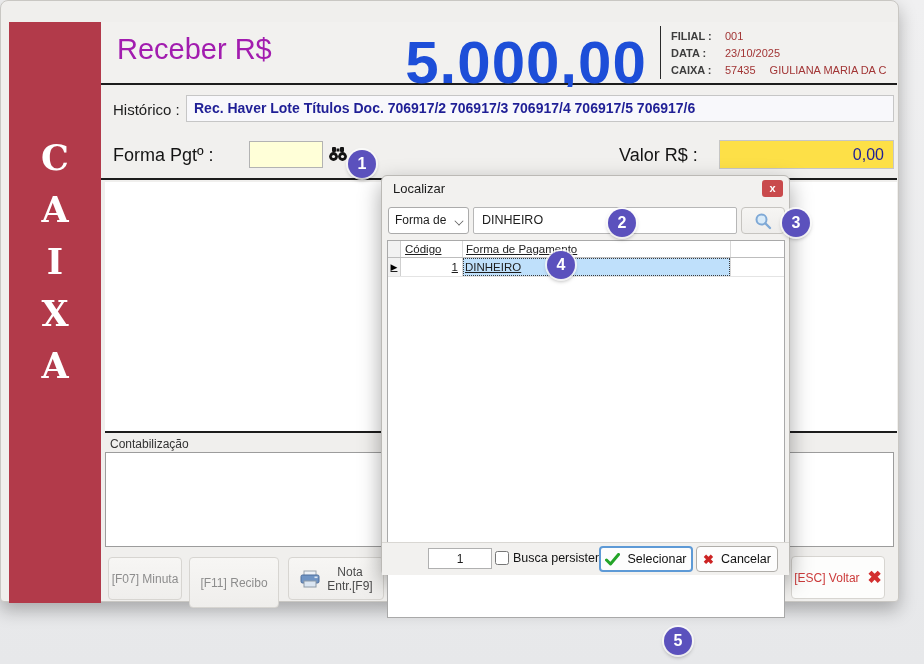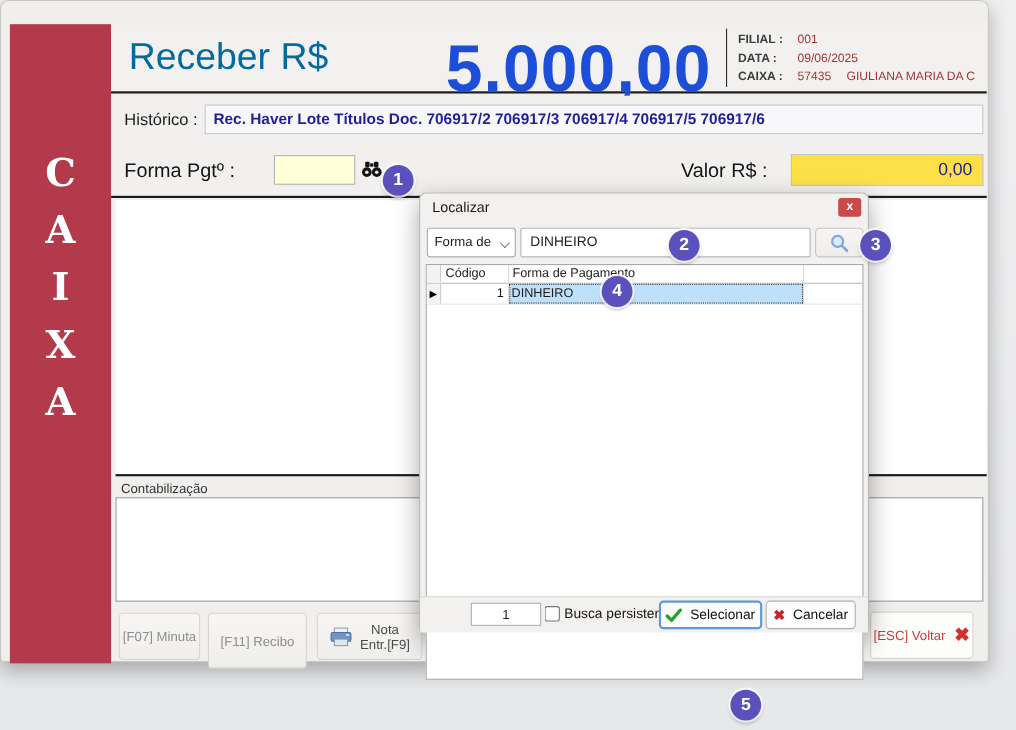--- a/index.html
+++ b/index.html
@@ -19,21 +19,21 @@
     font-size:14px; color:#8b8b8b; line-height:19px; cursor:pointer; }
 
   .sidebar { position:absolute; left:8px; top:21px; width:92px; height:581px; background:#b23a4a;
     display:flex; flex-direction:column; align-items:center; padding-top:118px; gap:17px; }
   .sidebar .letter { color:#fff; font-family:"DejaVu Serif", serif; font-weight:bold; font-size:35px; line-height:1; }
 
   .content { position:absolute; left:100px; top:21px; width:796px; height:581px; }
 
   
   .hdr { position:absolute; left:0; top:0; width:100%; height:63px; border-bottom:2px solid #1c1c1c; background:#f2f1ef; }
-  .hdr-action { position:absolute; left:16px; top:11px; font-size:34px; color:#0369a1; }
+  .hdr-action { position:absolute; left:16px; top:11px; font-size:29px; color:#a21caf; }
   .hdr-amount { position:absolute; left:300px; top:6px; width:250px; text-align:center; font-size:60px; font-weight:bold; color:#1d4ed8; letter-spacing:1px; }
   .hdr-divider { position:absolute; left:559px; top:4px; bottom:4px; width:1px; background:#2a2a2a; }
   .infobox { position:absolute; left:570px; top:6px; right:4px; font-size:11px; line-height:17px; }
   .inforow { display:flex; gap:6px; }
   .inforow .lbl { width:48px; color:#3d3d3d;font-weight:bold; }
   .inforow .val { color:#a23535; }
   .inforow .val2 { color:#a23535; margin-left:8px; }
 
   
   .hist-row { position:absolute; left:0; top:65px; width:100%; height:46px; background:#f1f0ee; }
@@ -76,21 +76,21 @@
     color:#fff; font-size:11px; font-weight:bold; text-align:center; line-height:16px; cursor:pointer; }
   .dlg-select { position:absolute; left:6px; top:31px; width:81px; height:27px; background:#fff; border:1px solid #ababab;
     border-radius:3px; font-size:12px; color:#1c1c1c; line-height:25px; padding-left:6px; cursor:pointer; }
   .dlg-select .chev { position:absolute; right:5px; top:9px; width:8px; height:8px; border-right:1.5px solid #5a5a5a;
     border-bottom:1.5px solid #5a5a5a; transform:rotate(45deg) scale(.8); }
   .dlg-input { position:absolute; left:91px; top:31px; width:264px; height:27px; background:#fff; border:1px solid #b7b7b7;
     border-radius:2px; font-size:12.5px; color:#1c1c1c; line-height:25px; padding-left:8px; }
   .dlg-search { position:absolute; left:359px; top:31px; width:44px; height:27px; background:linear-gradient(#f6f5f3,#eeedeb);
     border:1px solid #c6c4c0; border-radius:4px; display:flex; align-items:center; justify-content:center; cursor:pointer; }
 
-  .dlg-table { position:absolute; left:5px; top:64px; width:398px; height:378px; background:#fff; border:1px solid #a9a9a9; font-size:11.5px; color:#1d1d1d; }
+  .dlg-table { position:absolute; left:5px; top:64px; width:398px; height:378px; background:#fff; border:1px solid #a9a9a9; font-size:11.5px; color:#1d1d1d;text-decoration:underline; }
   .tbl-header { display:flex; height:17px; border-bottom:1px solid #bdbdbd; }
   .tbl-row { display:flex; height:19px; border-bottom:1px solid #e4e4e4; }
   .c-sel { width:13px; background:#f2f2f2; border-right:1px solid #cfcfcf; display:flex; align-items:center; justify-content:center; }
   .c-cod { width:62px; border-right:1px solid #d8d8d8; padding:0 4px; display:flex; align-items:center; }
   .c-forma { width:268px; border-right:1px solid #d8d8d8; padding:0 3px; display:flex; align-items:center; }
   .tbl-header .c-cod, .tbl-header .c-forma { color:#222; }
   .tbl-row .c-cod { justify-content:flex-end; }
   .cell-selected { background:#bfe0fb; outline:1px dotted #3c3c3c; outline-offset:-1px; width:100%; height:100%; display:flex; align-items:center; padding-left:2px; }
   .row-marker { font-size:9px; color:#000; }
 
@@ -137,21 +137,21 @@
       <span class="hdr-action">Receber R$</span>
       <span class="hdr-amount">5.000,00</span>
       <div class="hdr-divider"></div>
       <div class="infobox">
         <div class="inforow">
           <span class="lbl">FILIAL :</span>
           <span class="val">001</span>
         </div>
         <div class="inforow">
           <span class="lbl">DATA :</span>
-          <span class="val">09/06/2025</span>
+          <span class="val">23/10/2025</span>
         </div>
         <div class="inforow">
           <span class="lbl">CAIXA :</span>
           <span class="val">57435</span>
           <span class="val2">GIULIANA MARIA DA C</span>
         </div>
       </div>
     </div>
 
     <div class="hist-row">

